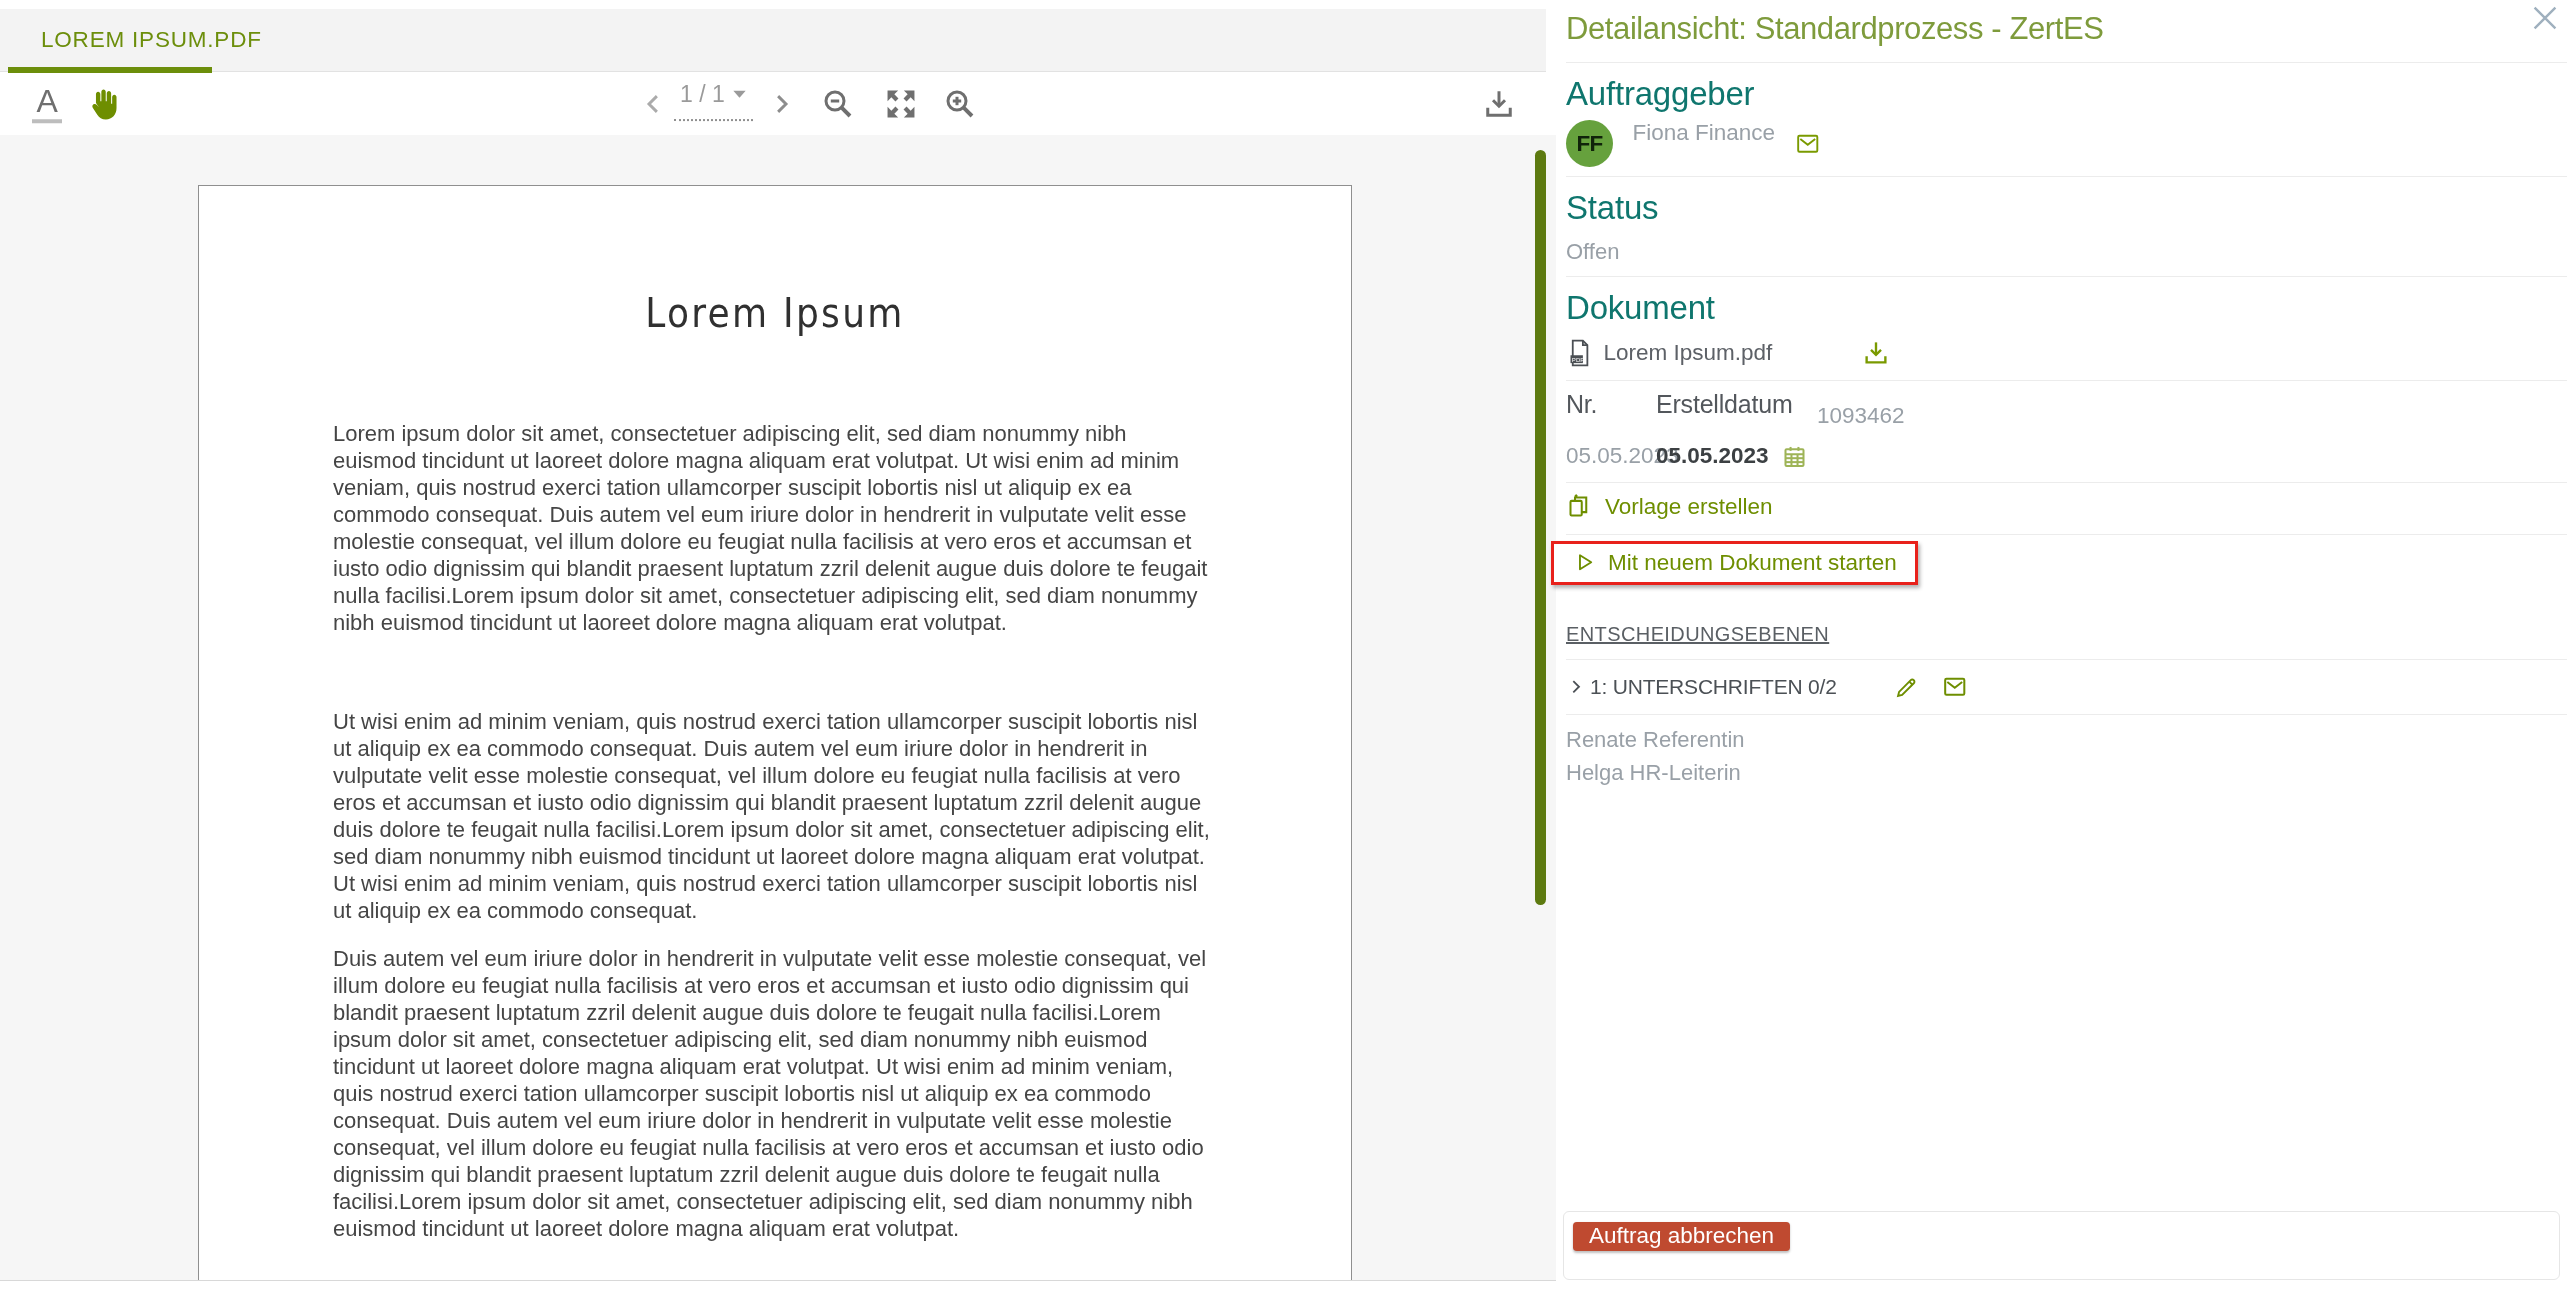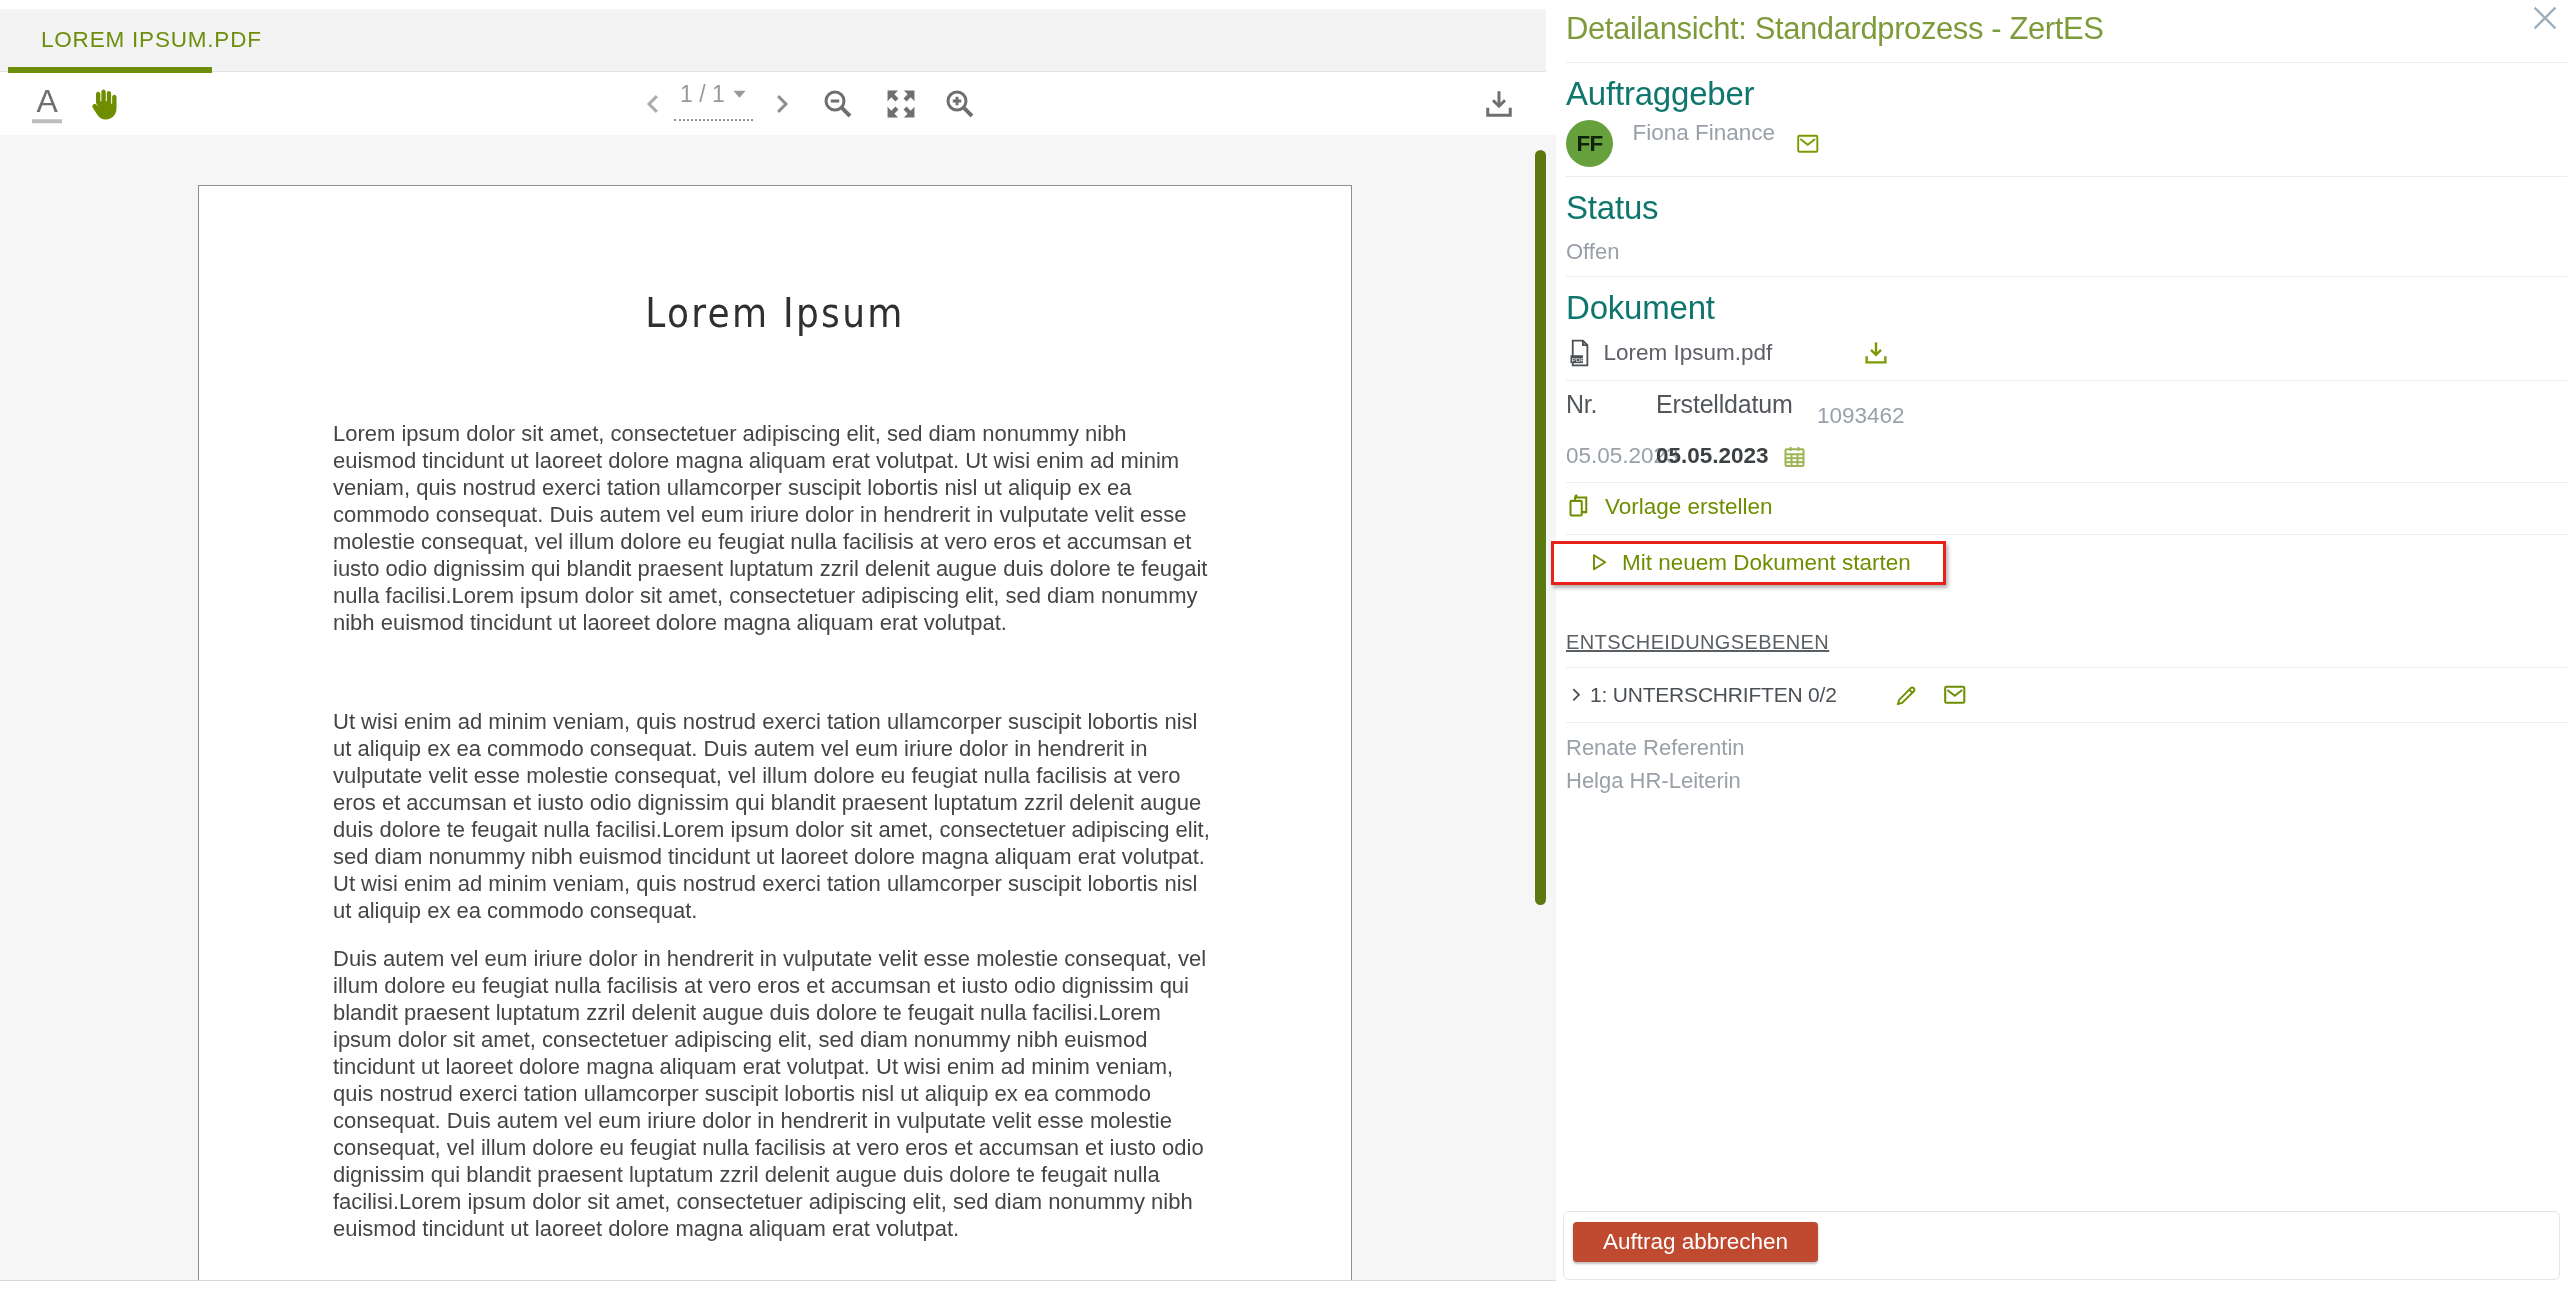--- a/index.html
+++ b/index.html
@@ -57,37 +57,37 @@
   .file-dl{margin-left:78px;background:none;border:none;padding:0;cursor:pointer;}
   .s-file{margin-top:9px;}
   .dates{margin-top:9px;display:grid;grid-template-columns:90px 161px 1fr;column-gap:0;}
   .dates .dh{font-size:25px;color:#53575c;letter-spacing:-0.2px;}
   .dates .dv{margin-top:13.5px;font-size:22.5px;color:#99a0a7;}
   .dates .dv.strong{color:#3c4043;font-weight:bold;display:flex;align-items:center;gap:12px;}
   .dates .dv.strong .calbtn{background:none;border:none;padding:0;cursor:pointer;}
   .s-dates{margin-top:12px;}
   .linkrow{margin-top:10.5px;display:inline-flex;align-items:center;gap:12px;color:#6e8e00;font-size:22.5px;cursor:pointer;}
   .s-vorlage{margin-top:10.5px;}
-  .redbox{margin:6px 0 8px -15px;display:inline-flex;align-items:center;gap:13.5px;height:38px;padding:0 32px;
+  .redbox{margin:6px 0 0 -15px;display:inline-flex;align-items:center;gap:13.5px;height:38px;padding:0 18px;
           border:3px solid #e8211b;background:#fff;box-shadow:2.3px 3px 3.8px rgba(0,0,0,.3);
           color:#6e8e00;font-size:22.5px;cursor:pointer;}
   .levels-h{margin:38px 0 0;font-size:20px;font-weight:normal;letter-spacing:0.4px;color:#5a5f64;text-decoration:underline;}
   .s-levels{margin-top:13.5px;}
   .level-row{margin-top:12px;display:flex;align-items:center;height:30px;font-size:21px;color:#4b5055;}
   .level-row .lvl-label{margin-left:4.5px;letter-spacing:-0.2px;cursor:pointer;}
   .iconbtn{background:none;border:none;padding:0;cursor:pointer;}
   .lvl-edit{margin-left:56px;}
   .lvl-mail{margin-left:22.5px;}
   .s-members{margin-top:12px;}
   .member{margin-top:12px;font-size:22px;color:#99a0a7;line-height:25.5px;}
   .member + .member{margin-top:7.5px;}
 
   .footer{position:absolute;left:-3px;right:16.5px;top:1211px;height:69px;background:#fff;
           border:1.5px solid #e6e6e6;border-radius:6px;box-sizing:border-box;}
-  .cancel{position:absolute;left:9px;top:9.8px;height:40px;padding:0 30px;background:#bf4a30;color:#fff;
+  .cancel{position:absolute;left:9px;top:9.8px;height:29px;padding:0 16px;background:#bf4a30;color:#fff;
           border:none;border-radius:3.8px;font-size:22.5px;font-family:"Liberation Sans",sans-serif;cursor:pointer;
           box-shadow:0 1.5px 2.3px rgba(0,0,0,.25);}
 </style>
 </head>
 <body>
 
 <section class="viewer">
 
   <div class="tabbar">
     <div class="tab">

